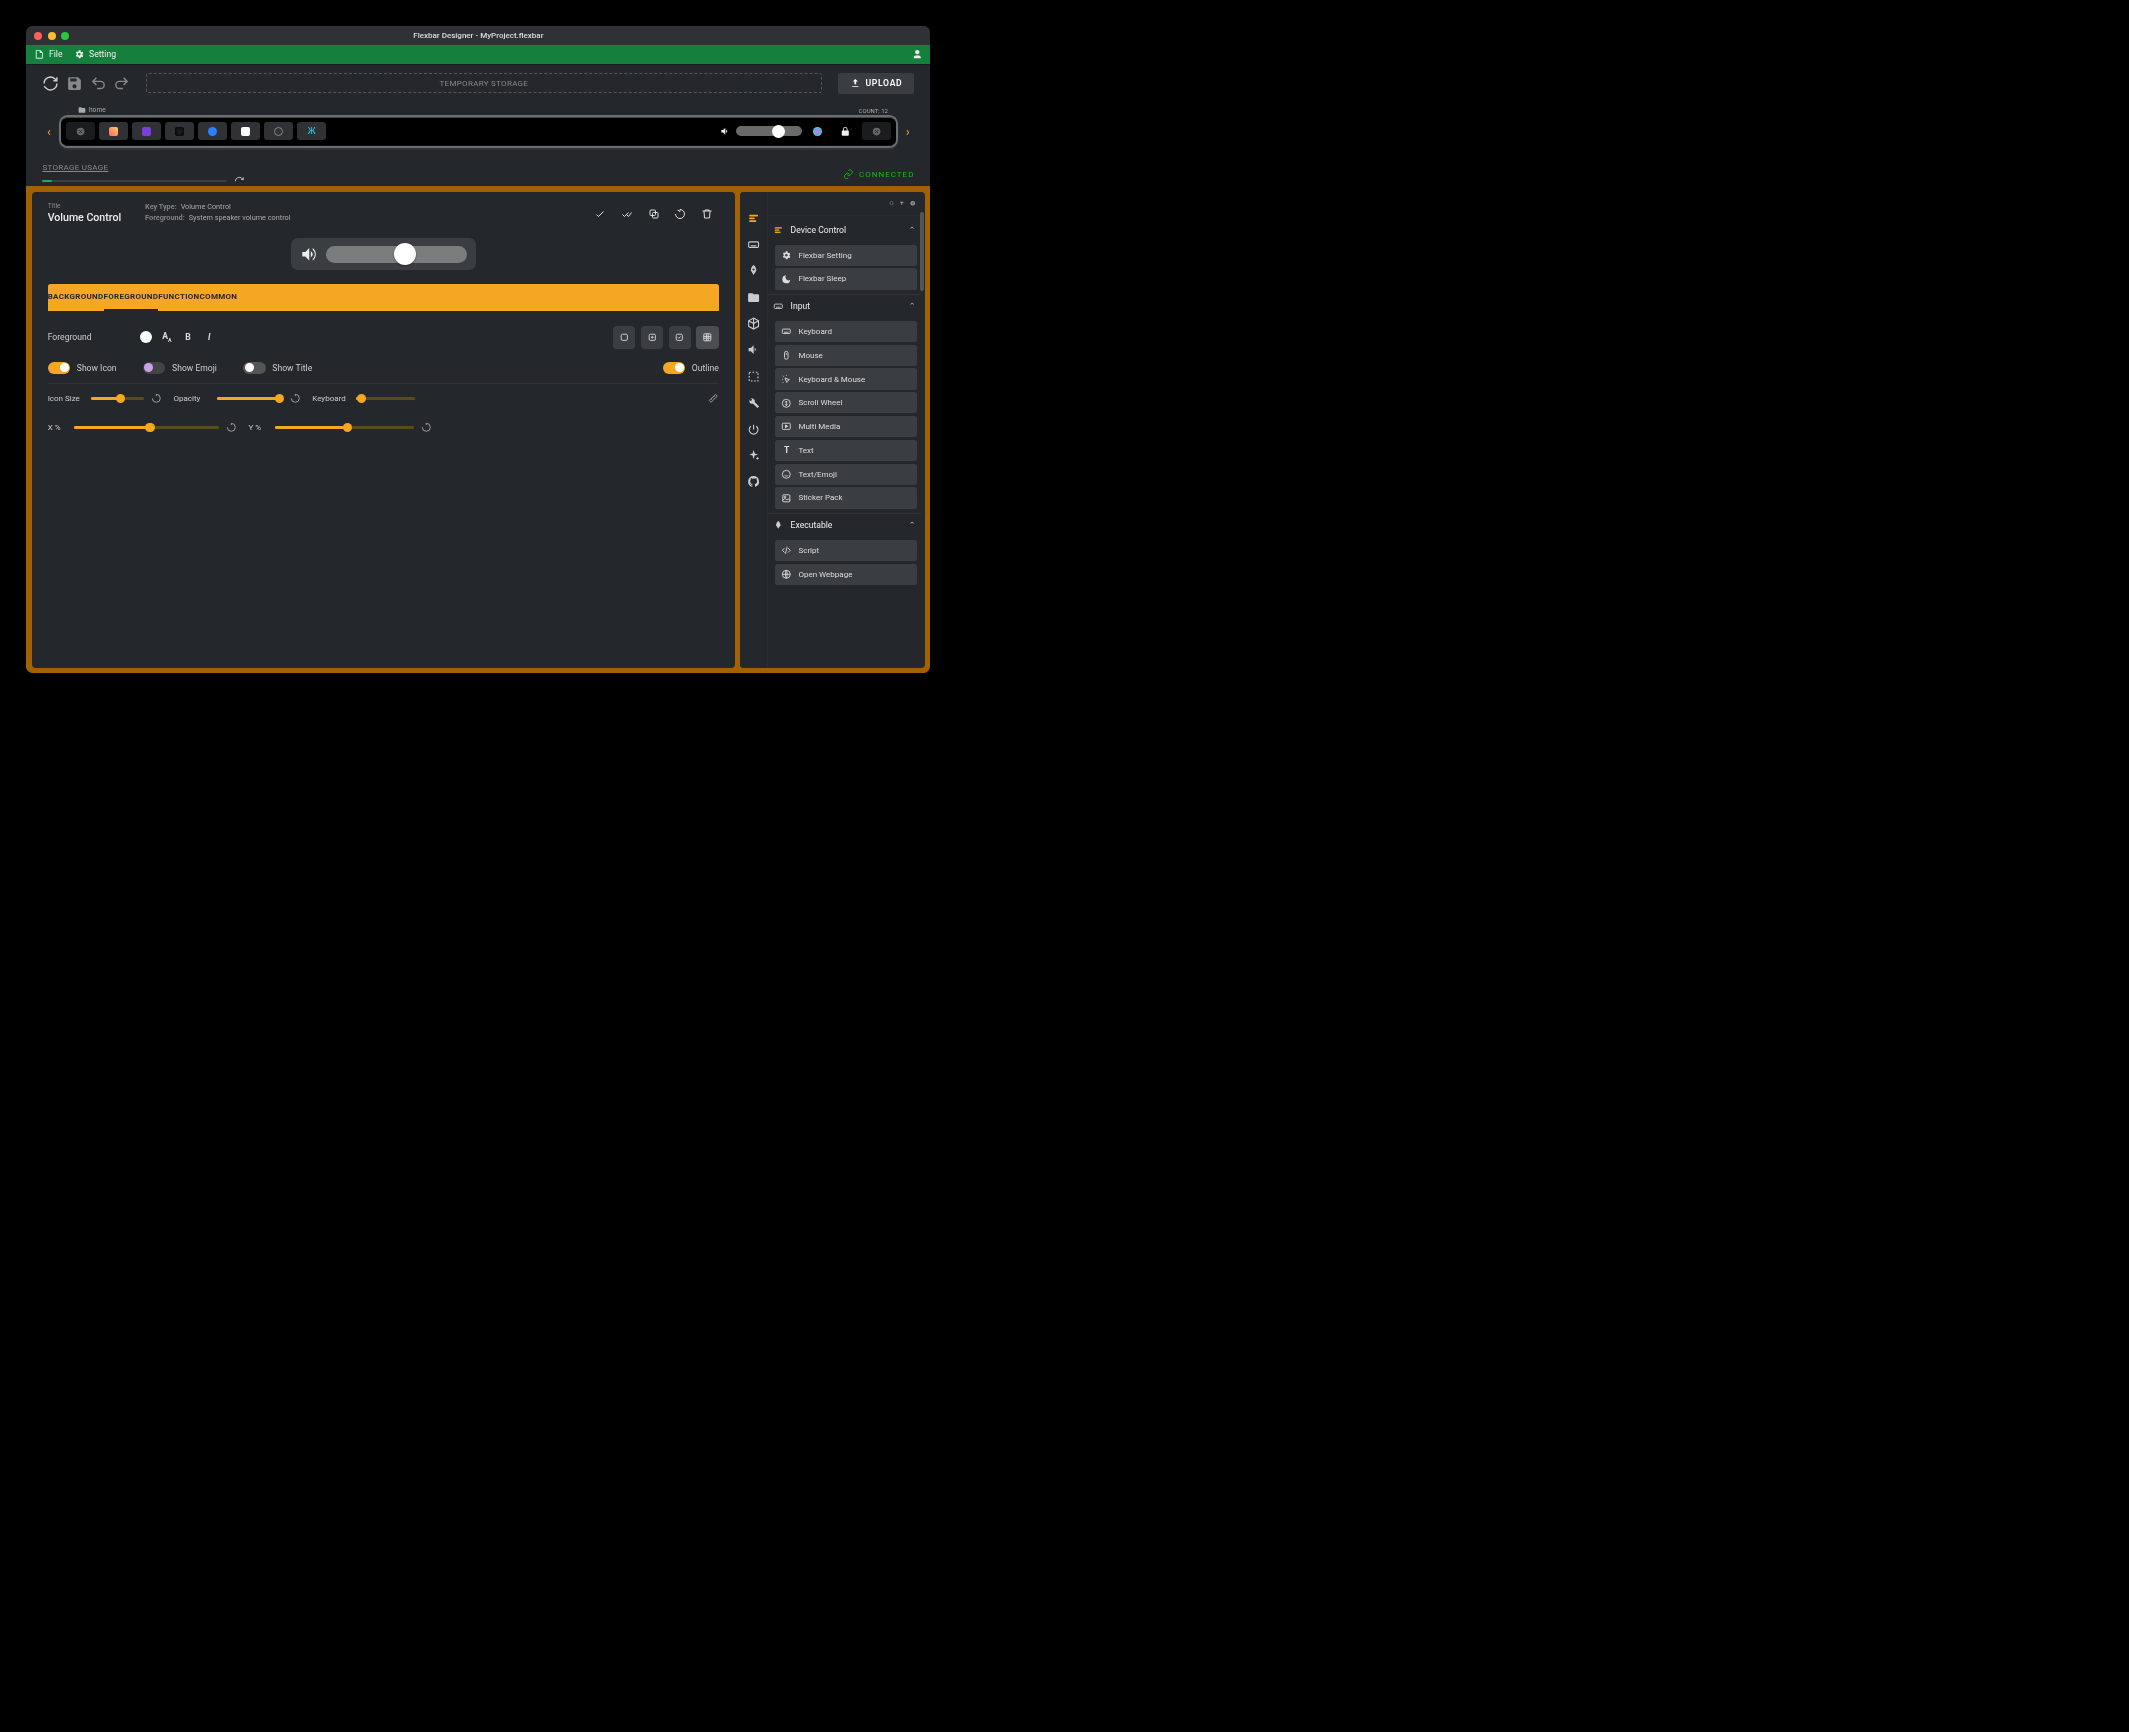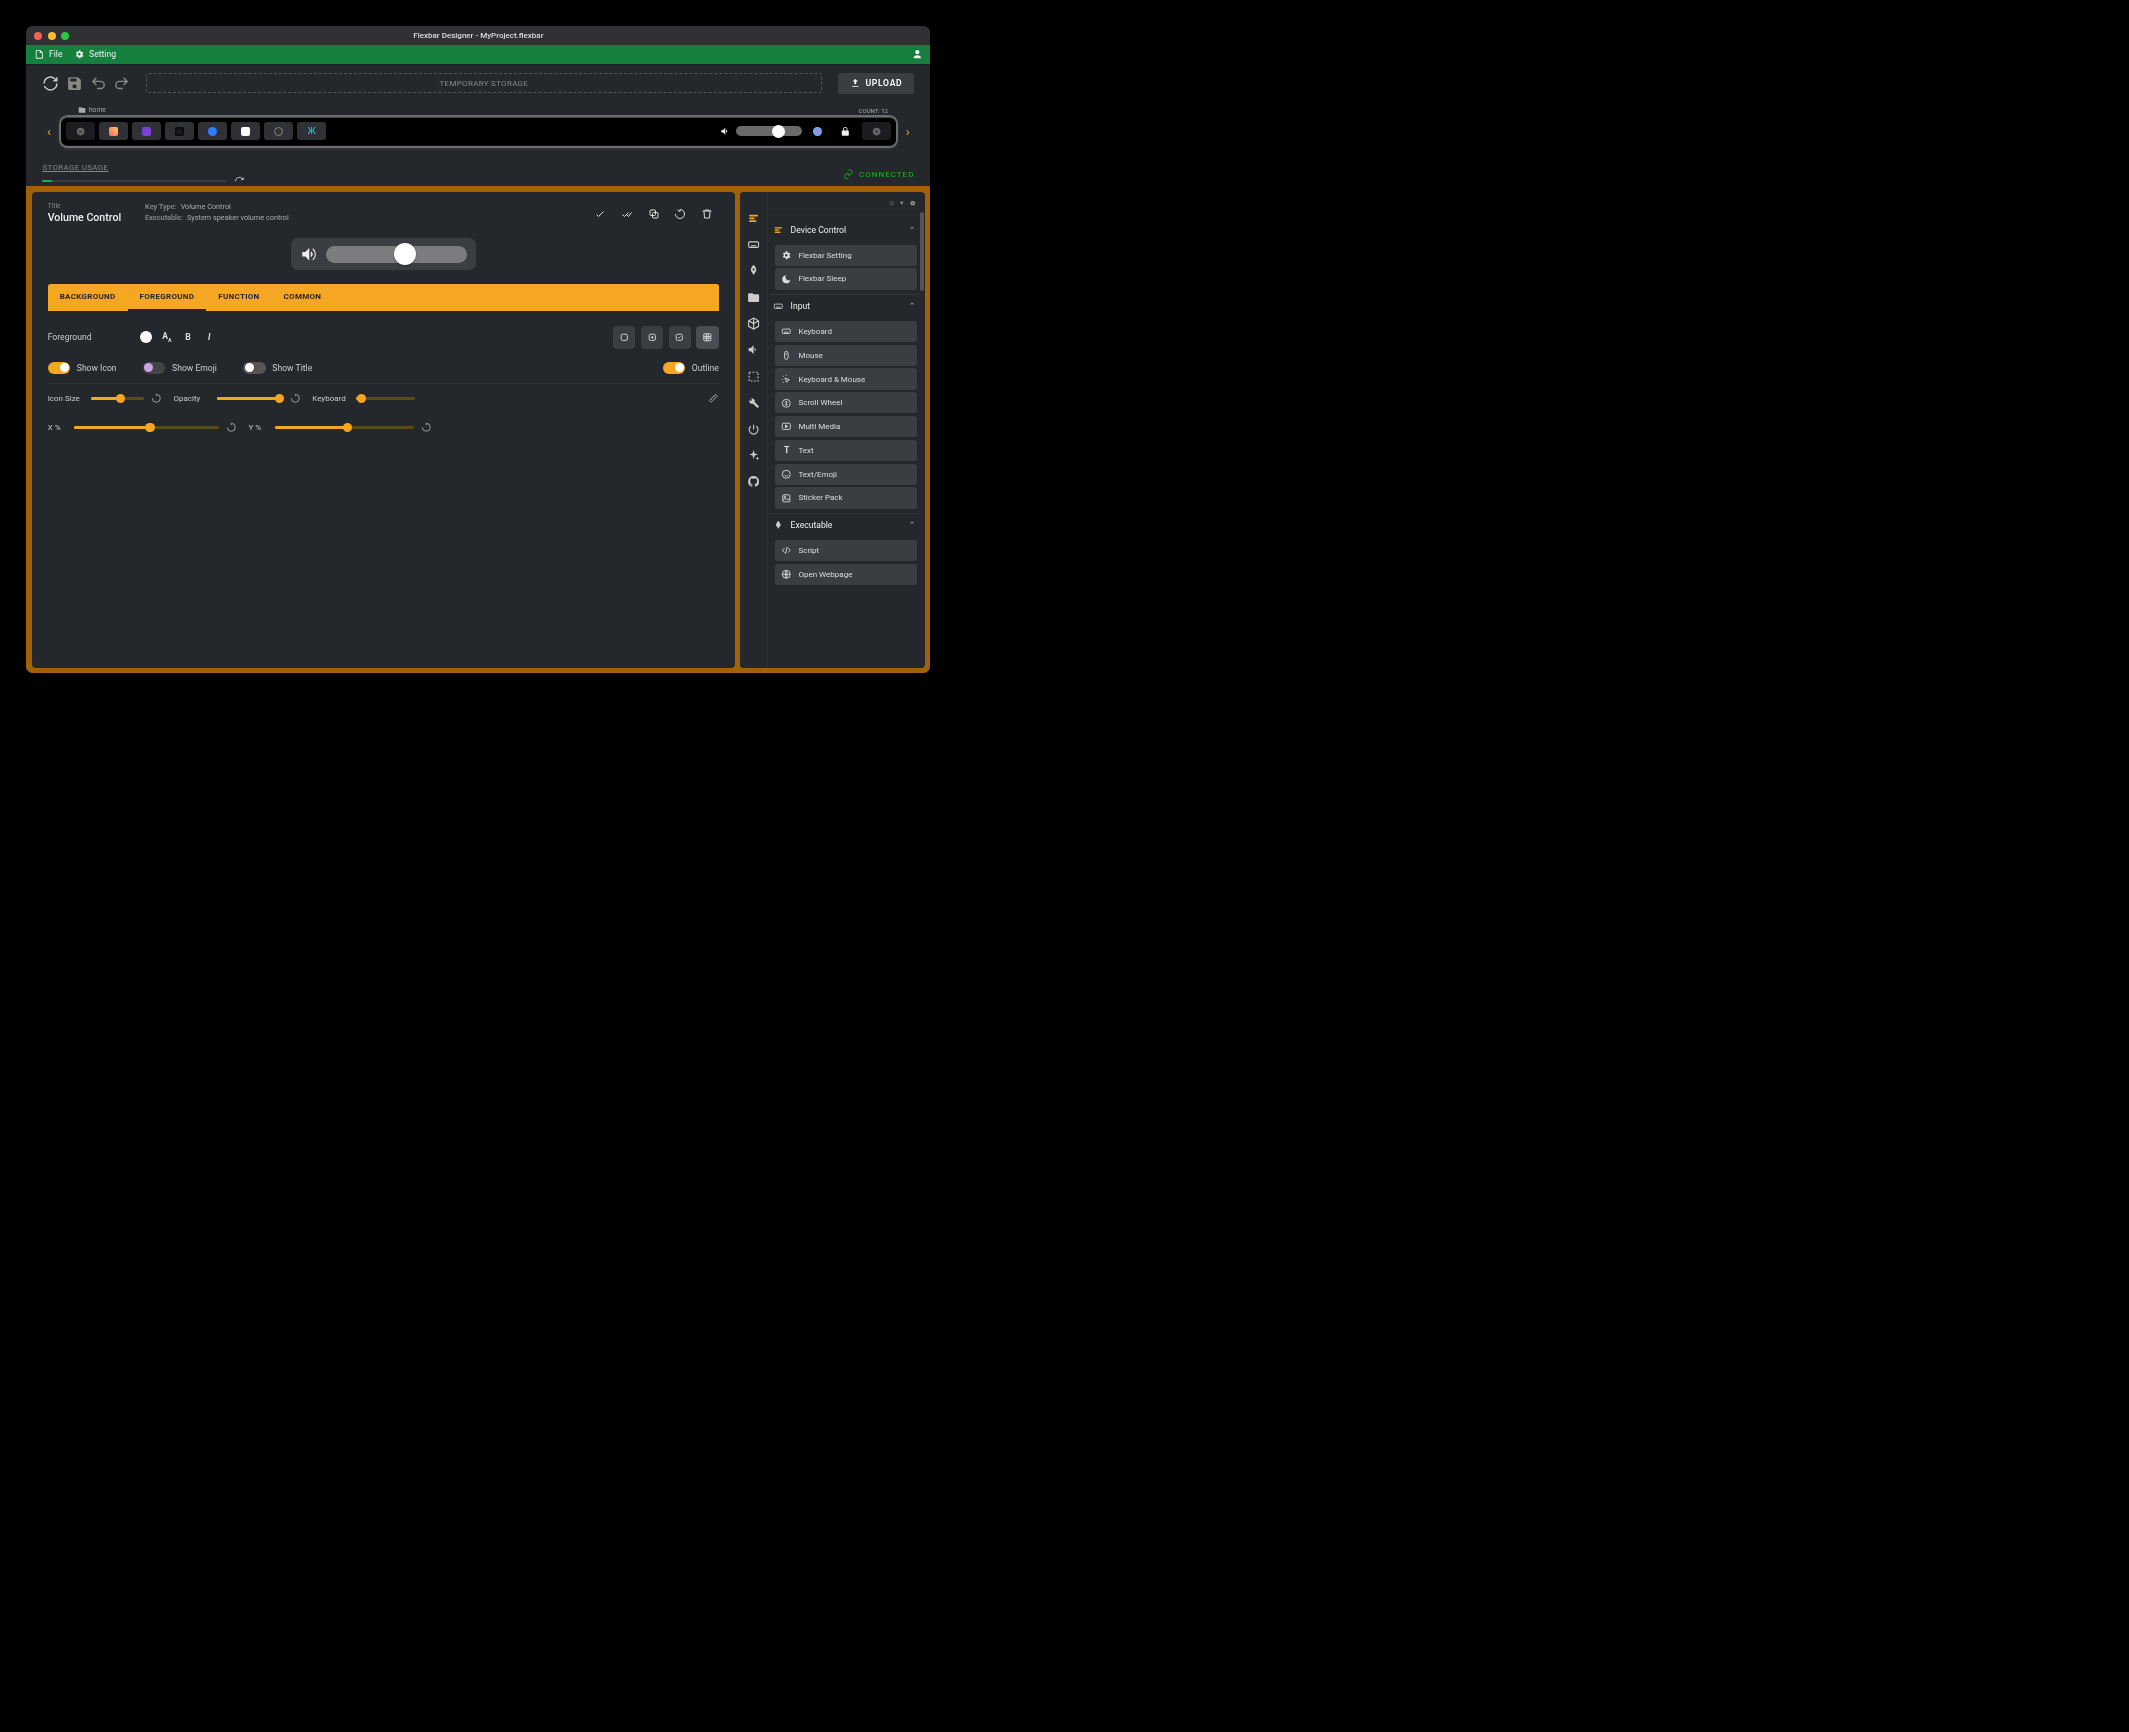--- a/index.html
+++ b/index.html
@@ -59,21 +59,21 @@
 .eh-meta .v { color: #aaa; }
 .eh-actions { margin-left: auto; display: flex; gap: 2.6px; }
 .eh-actions .act { width: 24px; height: 24px; border-radius: 50%; display: flex; align-items: center; justify-content: center; color: #ddd; cursor: pointer; }
 
 .preview { margin: 12px auto 6.6px; background: #3a3d42; border-radius: 6.6px; padding: 6.6px 9.2px; display: flex; align-items: center; gap: 8px; width: 185px; }
 .preview .vol-ic { color: #eee; width: 18.5px; height: 18.5px; }
 .preview .slider-big { flex: 1; height: 17px; background: #7a7c7e; border-radius: 9.2px; position: relative; }
 .preview .slider-big .thumb { position: absolute; width: 22.5px; height: 22.5px; background: #fff; border-radius: 50%; top: -2.6px; left: 48%; box-shadow: 0 0.7px 2px rgba(0,0,0,0.4); }
 
 .tabs { display: flex; background: #f5a623; border-radius: 2.6px 2.6px 0 0; margin-top: 8px; }
-.tab { flex: 0 0 auto; padding: 8px 12px; font-size: 8px; font-weight: 700; letter-spacing: 0.3px; color: #24272b; cursor: pointer; border-bottom: 2px solid transparent; }
+.tab { flex: 0 0 auto; padding: 8px 0; font-size: 8px; font-weight: 700; letter-spacing: 0.3px; color: #24272b; cursor: pointer; border-bottom: 2px solid transparent; }
 .tab.active { border-bottom-color: #24272b; }
 .tab-spacer { flex: 1; }
 .panel { padding: 10.6px 0; }
 .panel-row { display: flex; align-items: center; padding: 4px 0; color: #ccc; font-size: 8.6px; }
 .panel-row .label { width: 92px; }
 .fg-tools { display: flex; align-items: center; gap: 9.2px; }
 .fg-circle { width: 12px; height: 12px; background: #fff; border-radius: 50%; cursor: pointer; }
 .fg-ic { color: #ddd; cursor: pointer; width: 12px; text-align: center; font-weight: 700; font-size: 8.6px; }
 .fg-btns { display: flex; gap: 5.3px; margin-left: auto; }
 .fg-btn { width: 22.5px; height: 22.5px; background: #3a3d42; border-radius: 4px; display: flex; align-items: center; justify-content: center; color: #ddd; cursor: pointer; }
@@ -293,21 +293,21 @@
           <div class="eh-left">
             <span class="eh-title-label">Title</span>
             <span class="eh-title">Volume Control</span>
           </div>
           <div class="eh-meta">
             <div class="row">
                 <span class="k">Key Type:</span>
                 <span class="v">Volume Control</span>
               </div>
             <div class="row">
-                <span class="k">Executable:</span>
+                <span class="k">Foreground:</span>
                 <span class="v">System speaker volume control</span>
               </div>
           </div>
           <div class="eh-actions">
             <div class="act">
                 <svg width="12" height="12" viewBox="0 0 24 24" fill="none" stroke="currentColor" stroke-width="2">
                   <path d="M5 13l4 4L19 7"></path>
                 </svg>
               </div>
             <div class="act">

